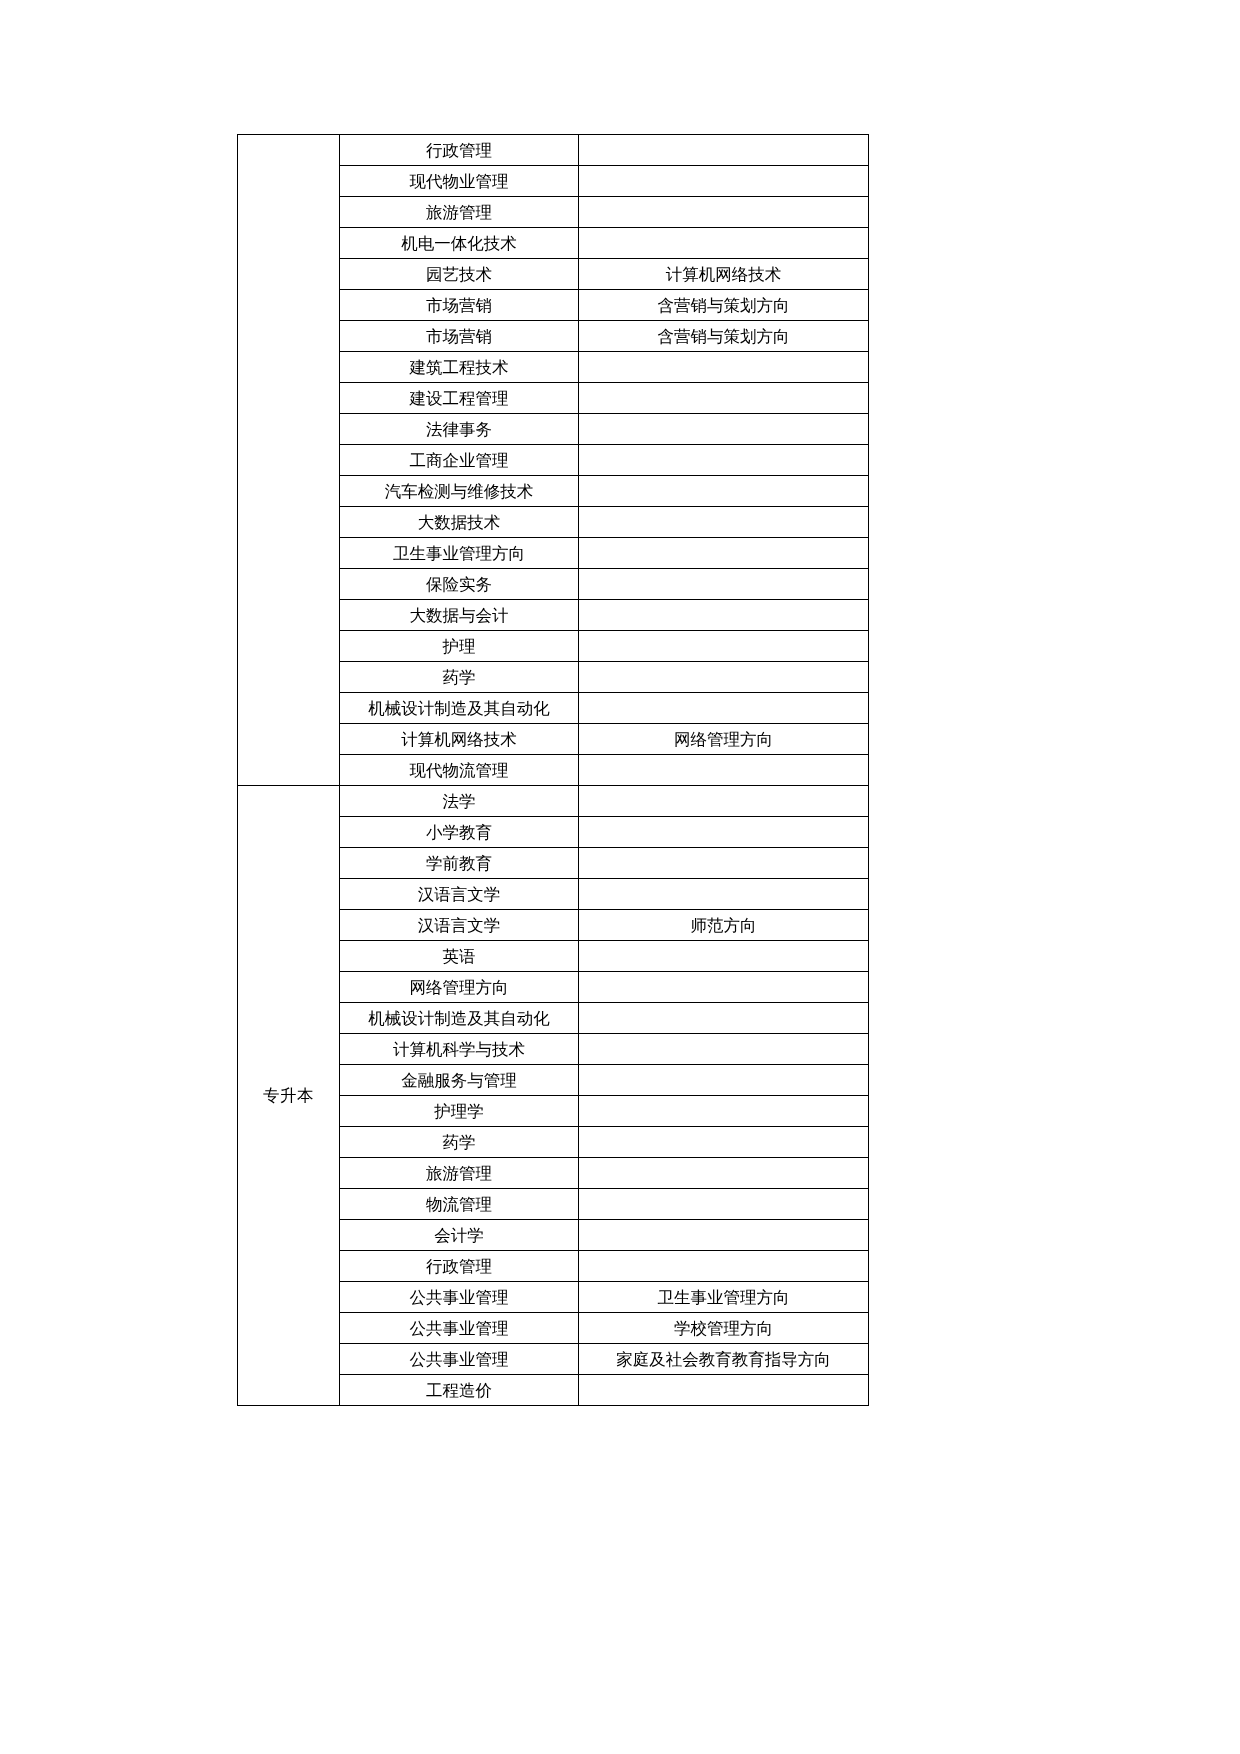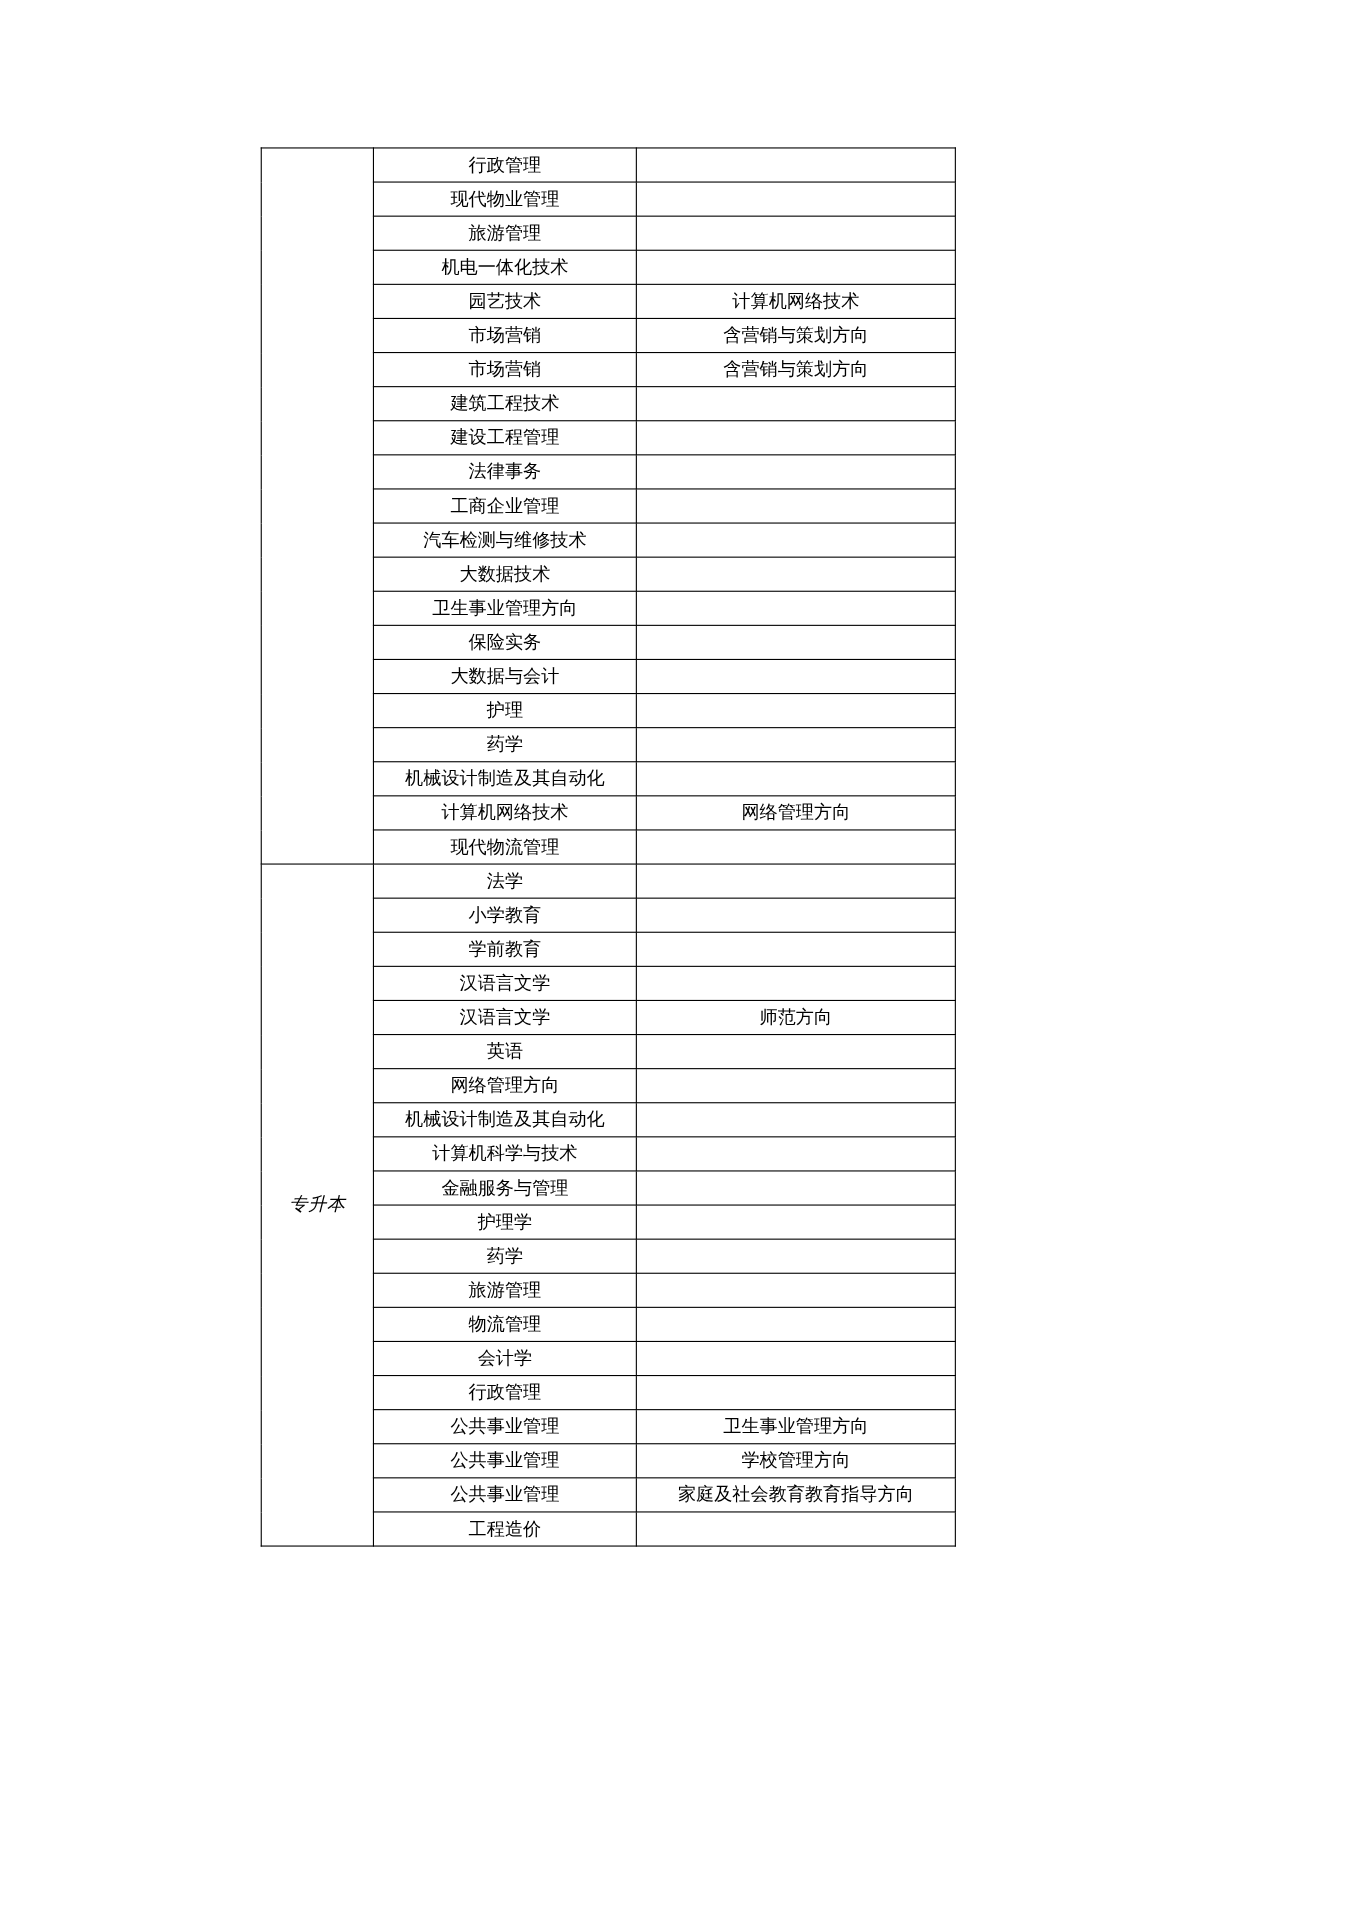--- a/index.html
+++ b/index.html
@@ -45,21 +45,20 @@
     white-space: nowrap;
     overflow: hidden;
   }
   col.c-level { width: 102px; }
   col.c-major { width: 239px; }
   col.c-dir   { width: 290px; }
 
   td.level-cell {
     font-size: 17px;
     letter-spacing: 0.5px;
-    font-style: italic;
   }
   td.blank-cell {
     
   }
 </style>
 </head>
 <body>
 
 <div class="page">
   <div class="table-wrap">

